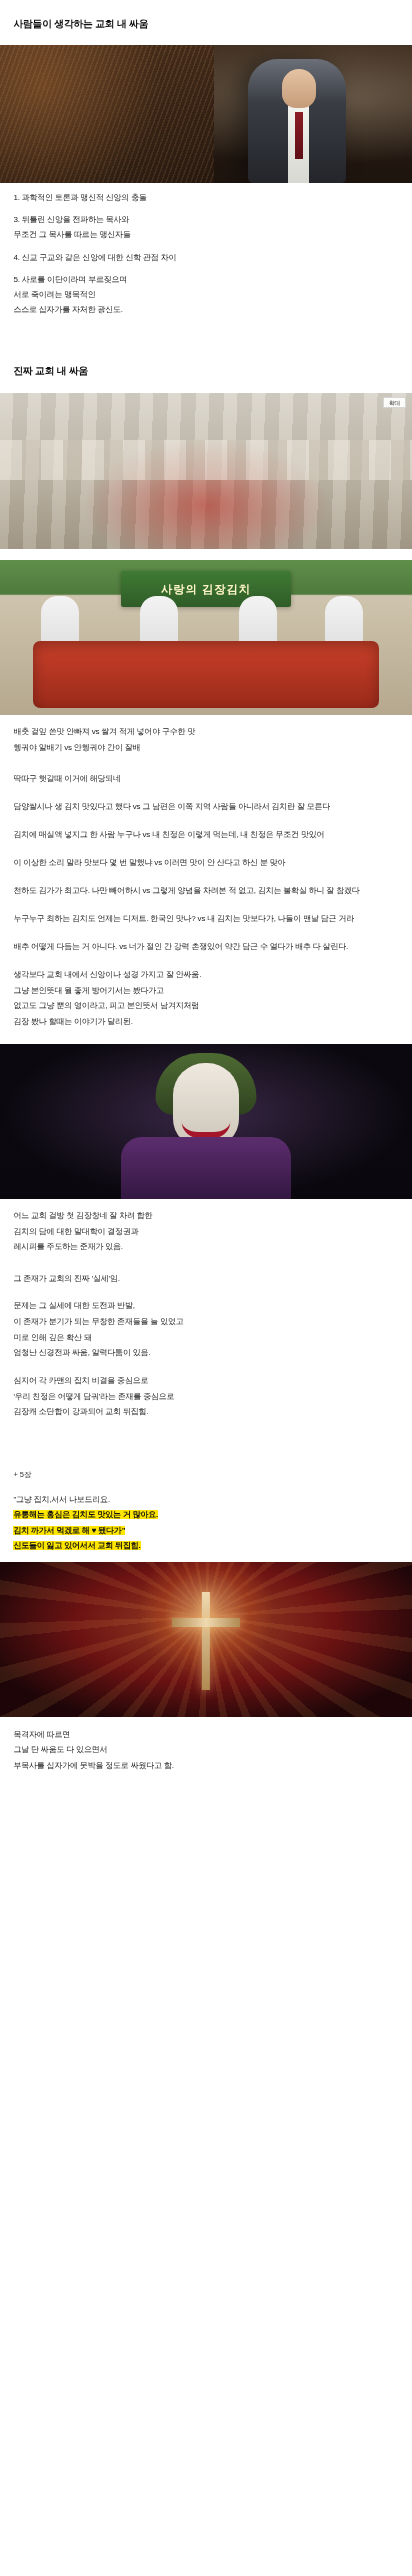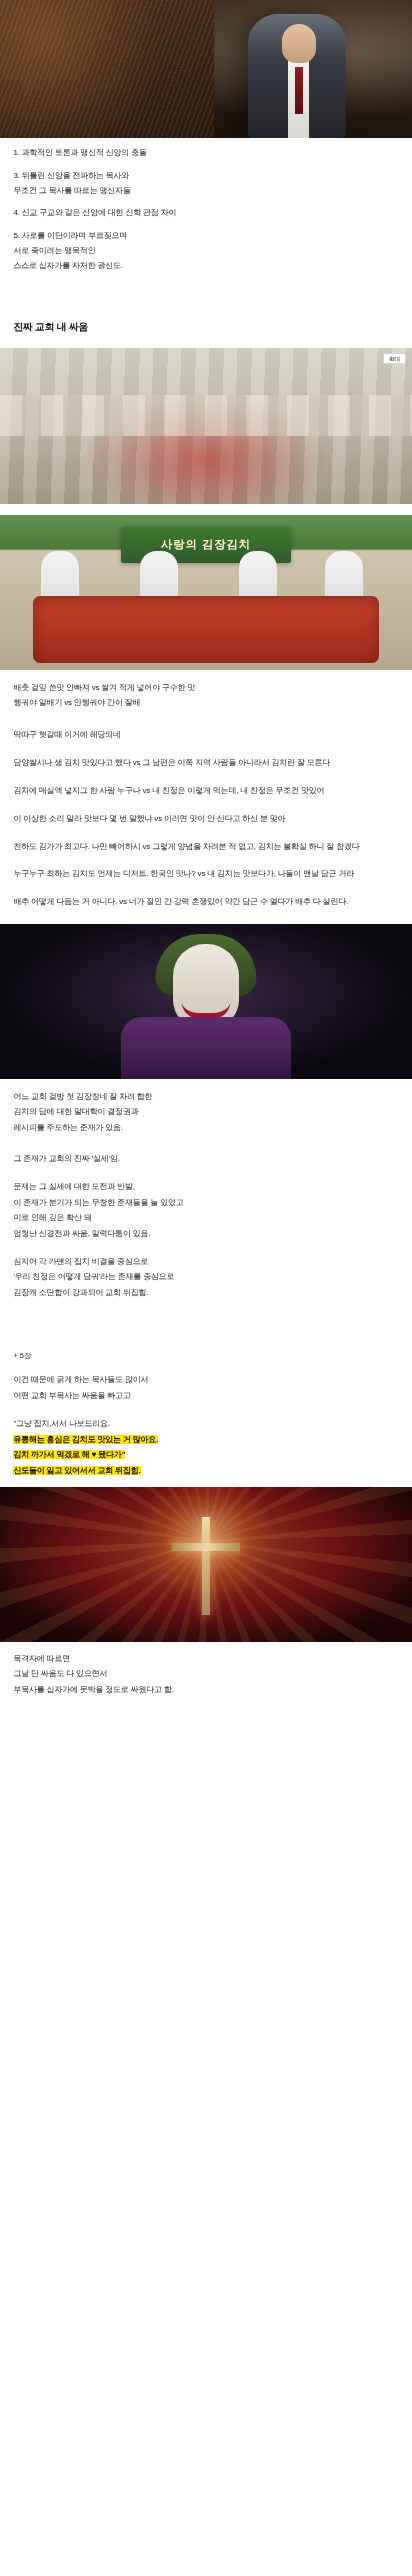--- a/index.html
+++ b/index.html
@@ -278,20 +278,21 @@
   .img-church .rays {
     position: absolute; inset: 0;
     background: repeating-conic-gradient(from 0deg at 50% 35%, rgba(255,180,90,0.10) 0deg 4deg, rgba(0,0,0,0) 4deg 12deg);
   }
 </style>
 </head>
 <body>
 
 <div class="page">
 
+  <h1 class="title">사람들이 생각하는 교회 내 싸움</h1>
 
   <div class="photo img-kingsman">
     <div class="figure"></div>
     <div class="shirt"></div>
     <div class="tie"></div>
     <div class="head"></div>
   </div>
 
   <div class="list-block">
     <div class="list-item">1. 과학적인 토론과 맹신적 신앙의 충돌</div>
@@ -325,20 +326,24 @@
   <div class="body-text">배춧 겉잎 쓴맛 안빠져 vs 쌀겨 적게 넣어야 구수한 맛
 헹궈야 알배기 vs 안헹궈야 간이 잘배
 
 딱따구 햇갈때 이거에 해당되네</div>
   <div class="body-text">담양쌀시나 생 김치 맛있다고 했다 vs 그 남편은 이쪽 지역 사람들 아니라서 김치란 잘 모른다</div>
   <div class="body-text">김치에 매실액 넣지그 한 사람 누구나 vs 내 친정은 이렇게 먹는데, 내 친정은 무조건 맛있어</div>
   <div class="body-text">이 이상한 소리 말라 맛보다 몇 번 말했냐 vs 이러면 맛이 안 산다고 하신 분 맞아</div>
   <div class="body-text">천하도 김가가 최고다. 나만 빼어하시 vs 그렇게 양념을 차려본 적 없고, 김치는 불확실 하니 잘 참겠다</div>
   <div class="body-text">누구누구 최하는 김치도 언제는 디저트. 한국인 맛나? vs 내 김치는 맛보다가, 나들이 맨날 담근 거라</div>
   <div class="body-text">배추 어떻게 다듬는 거 아니다. vs 너가 절인 간 강력 촌쟁있어 약간 담근 수 열다가 배추 다 살린다.</div>
+  <div class="body-text">생각보다 교회 내에서 신앙이나 성경 가지고 잘 안싸움.
+그냥 본인뜻대 뭘 좋게 방어기서는 봤다가고
+없고도 그냥 뿐의 영이라고, 피고 본인뜻서 남겨지처럼
+김장 봤나 할때는 이야기가 달리된.</div>
 
   <div class="spacer-md"></div>
 
   <div class="photo img-joker">
     <div class="hair"></div>
     <div class="face"></div>
     <div class="mouth"></div>
     <div class="suit"></div>
   </div>
 
@@ -350,22 +355,20 @@
   <div class="body-text">문제는 그 실세에 대한 도전과 반발,
 이 존재가 분기가 되는 무창한 존재들을 늘 있었고
 미로 인해 깊은 확산 돼
 엄청난 신경전과 싸움, 알력다툼이 있음.</div>
   <div class="body-text">심지어 각 카맨의 집치 비결을 중심으로
 '우리 친정은 어떻게 담궈'라는 존재를 중심으로
 김장캐 소단합이 강과되어 교회 뒤집힘.</div>
 
   <div class="reply-count">+ 5장</div>
 
-  <div class="body-text">이건 때문에 굵게 하는 목사들도 많이서
-어떤 교회 부목사는 싸움을 빠고고</div>
   <div class="body-text"><span>"그냥 집치,서서 나보드리요.</span><br><span class="highlight">유통해는 홍심은 김치도 맛있는 거 많아요.</span><br><span class="highlight">김치 까가서 먹겠로 해 ♥ 됐다가"</span><br><span class="highlight">신도들이 잃고 있어서서 교회 뒤집힘.</span></div>
 
   <div class="spacer-sm"></div>
 
   <div class="photo img-church">
     <div class="rays"></div>
     <div class="glow"></div>
     <div class="cross-v"></div>
     <div class="cross-h"></div>
   </div>

